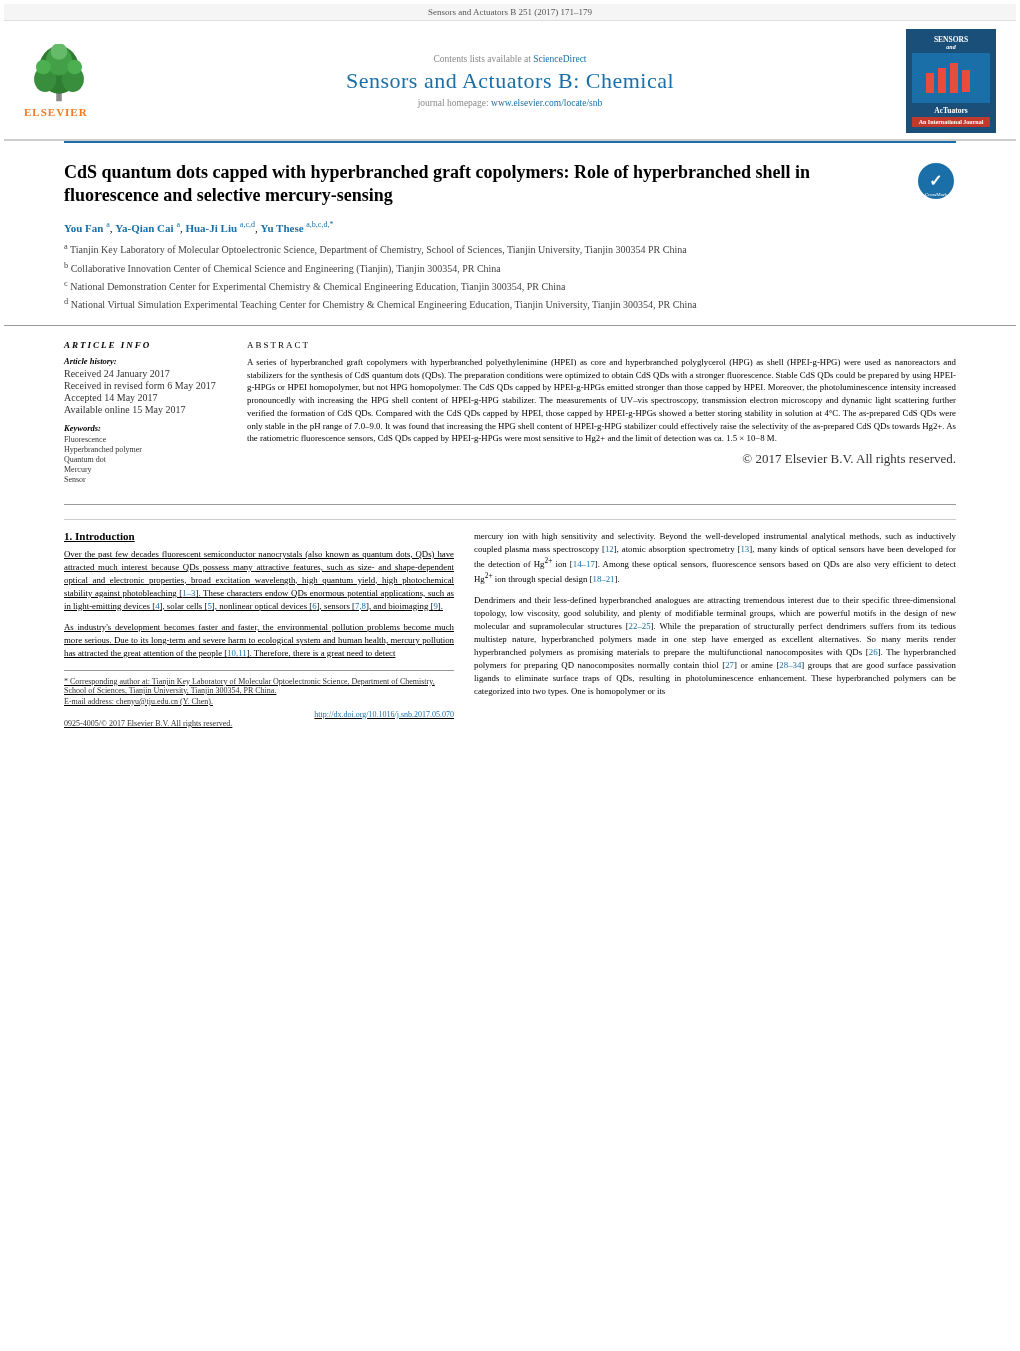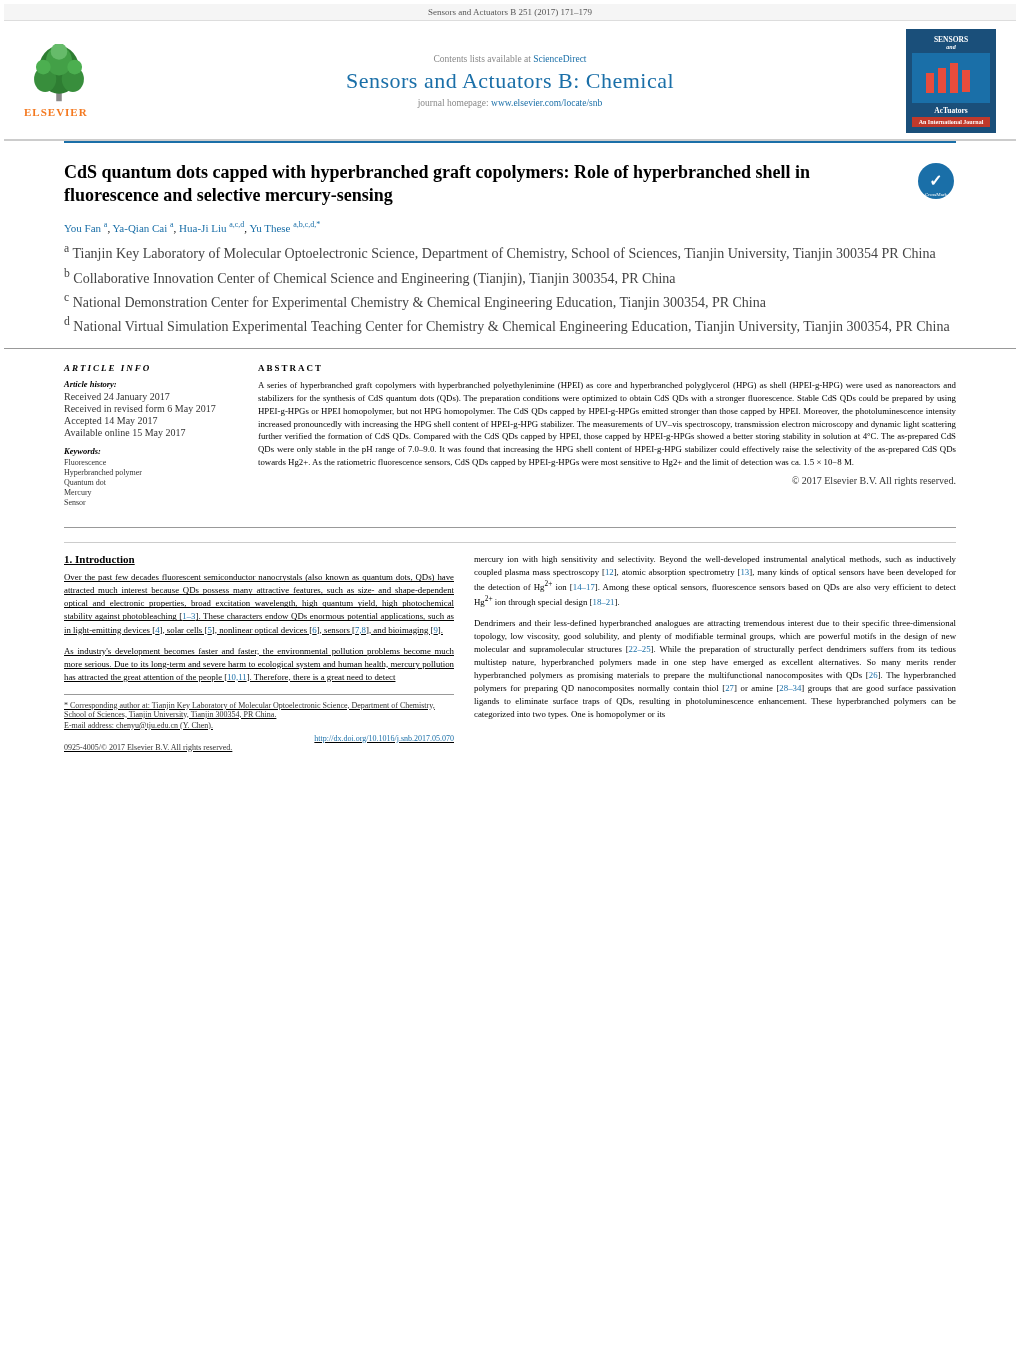--- a/index.html
+++ b/index.html
@@ -132,41 +132,41 @@
       font-size: 11px;
       color: #000;
       margin-bottom: 8px;
     }
 
     .authors sup {
       font-size: 8px;
       color: #1a6fa8;
     }
 
-    .author-name { color: #1a6fa8; }
+    .author-name { color: #1a6fa8; font-weight: bold; }
 
     .affiliations {
-      font-size: 14px;
+      font-size: 10px;
       color: #444;
       line-height: 1.4;
     }
 
     .affiliation-line {
       margin-bottom: 2px;
     }
 
     
     .article-body {
       padding: 14px 60px 10px 60px;
     }
 
     
     .info-abstract-row {
       display: flex;
-      gap: 24px;
+      gap: 13px;
       margin-bottom: 14px;
       border-bottom: 1px solid #999;
       padding-bottom: 12px;
     }
 
     .article-info {
       width: 170px;
       flex-shrink: 0;
       font-size: 8.5px;
     }
@@ -204,36 +204,36 @@
       color: #333;
       margin-bottom: 1px;
     }
 
     .abstract-section {
       flex: 1;
     }
 
     .abstract-title {
       font-size: 9px;
-      font-weight: bold;
+      font-weight: normal;
       letter-spacing: 2px;
       text-transform: uppercase;
       color: #000;
       margin-bottom: 6px;
     }
 
     .abstract-text {
       font-size: 8.8px;
       line-height: 1.45;
       color: #000;
       text-align: justify;
     }
 
     .copyright {
-      font-size: 10px;
+      font-size: 13px;
       color: #333;
       text-align: right;
       margin-top: 6px;
     }
 
     
     .two-col {
       display: flex;
       gap: 20px;
     }

